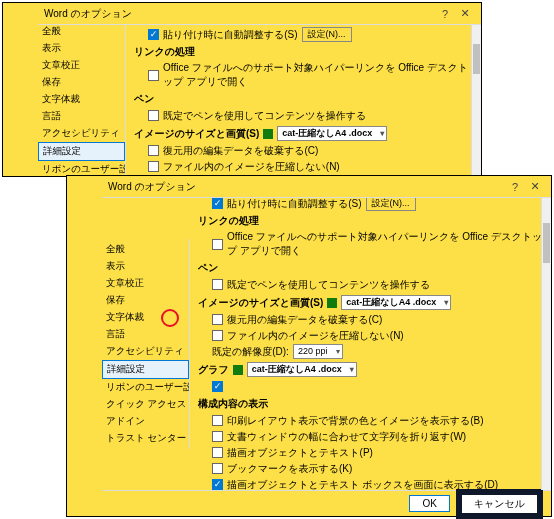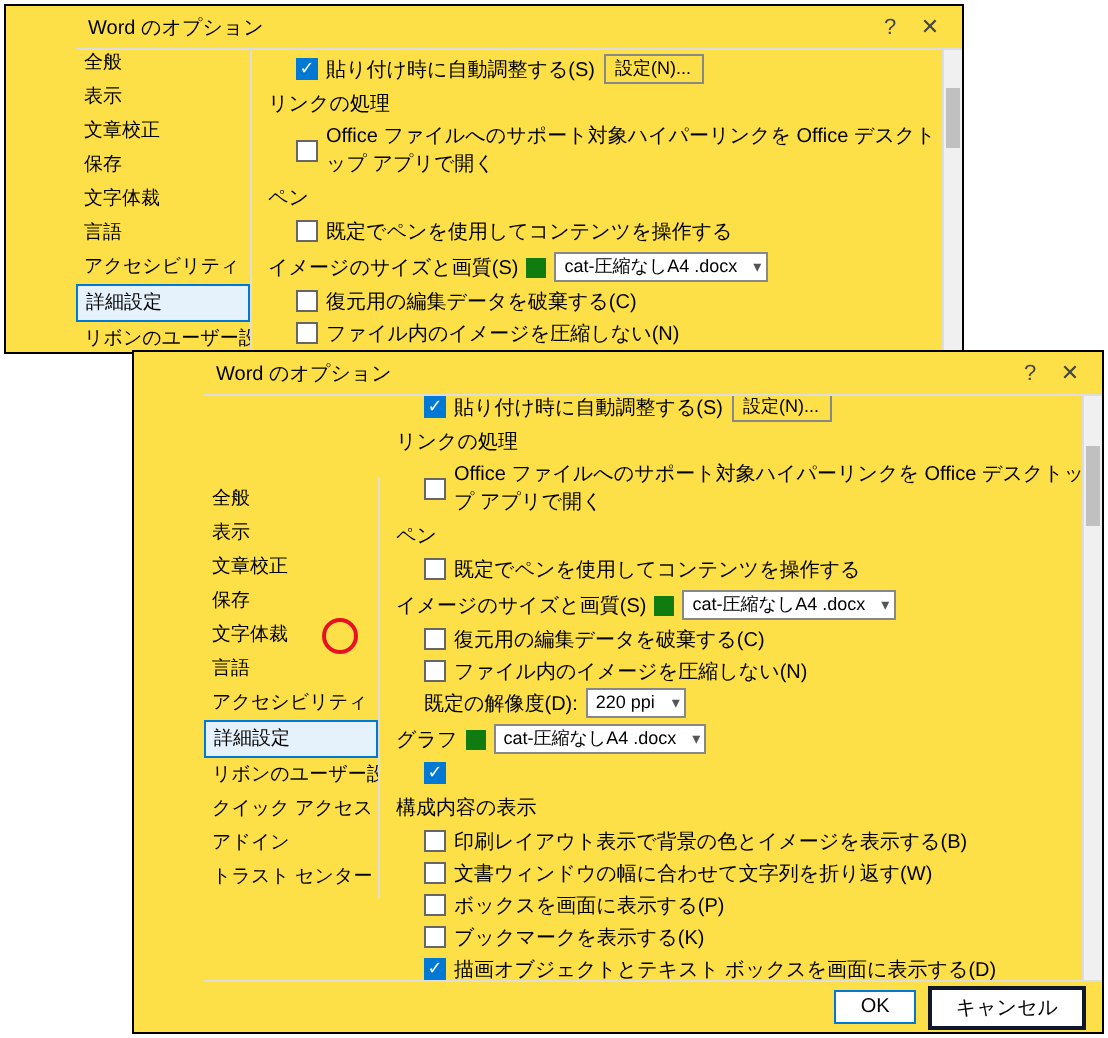--- a/index.html
+++ b/index.html
@@ -12,30 +12,30 @@
   .titlebar .btn { width: 20px; text-align: center; color: #444; font-size: 11px; }
   .body { flex: 1; display: flex; overflow: hidden; align-items: center; }
   .sidebar { width: 88px; border-right: 1px solid #ddd; padding: 2px 0; overflow: hidden; }
   .sb-item { padding: 2px 4px; font-size: 9.5px; white-space: nowrap; overflow: hidden; }
   .sb-item.sel { border: 1px solid #0078d4; background: #e5f1fb; }
   .content { flex: 1; padding: 2px 6px 2px 8px; overflow: hidden; position: relative; }
   .scrollbar { position: absolute; right: 0; top: 0; width: 10px; height: 100%; background: #f0f0f0; border-left:1px solid #ddd; }
   .scrollbar .thumb { position: absolute; left: 1px; right: 1px; background: #c0c0c0; }
   .row { display: flex; align-items: center; gap: 4px; margin: 1px 0; min-height: 15px; }
   .indent { padding-left: 14px; }
-  .section { font-weight: normal; margin: 3px 0 2px 0; font-size: 10px; }
+  .section { font-weight: bold; margin: 3px 0 2px 0; font-size: 10px; }
   .chk { width: 11px; height: 11px; border: 1px solid #666; display: inline-flex; align-items: center; justify-content: center; background: #fff; flex: none; }
   .chk.checked { background: #0078d4; border-color: #0078d4; }
   .chk.checked::after { content: "✓"; color: #fff; font-size: 9px; line-height: 1; }
   .dropdown { border: 1px solid #888; padding: 0 14px 0 4px; height: 15px; line-height: 13px; font-size: 9px; position: relative; background: #fff; display: inline-block; min-width: 50px; }
   .dropdown::after { content: "▾"; position: absolute; right: 2px; top: 0; font-size: 8px; color: #555; }
   .linkbtn { border: 1px solid #888; padding: 0 5px; height: 15px; line-height: 13px; font-size: 9px; display: inline-block; }
   .icon-green { width: 10px; height: 10px; background: #107c10; flex: none; }
   .footer { height: 26px; border-top: 1px solid #ddd; display: flex; justify-content: flex-end; align-items: center; gap: 6px; padding: 0 8px; }
-  .footbtn { border: 2px solid #0f172a; padding: 2px 12px; font-size: 10px; background: #fff; }
+  .footbtn { border: 6px solid #0f172a; padding: 2px 12px; font-size: 10px; background: #fff; }
   .footbtn.primary { border: 1.5px solid #0078d4; }
   .circle { position: absolute; width: 18px; height: 18px; border: 2.5px solid #e81123; border-radius: 50%; pointer-events: none; }
   .c1 { left: 161px; top: 309px; }
 </style>
 </head>
 <body>
 
 <div class="dialog d1">
   <div class="titlebar">
     <span class="title">Word のオプション</span>
@@ -158,21 +158,21 @@
       <div class="row indent">
           <span class="chk"></span>
           <span>印刷レイアウト表示で背景の色とイメージを表示する(B)</span>
         </div>
       <div class="row indent">
           <span class="chk"></span>
           <span>文書ウィンドウの幅に合わせて文字列を折り返す(W)</span>
         </div>
       <div class="row indent">
           <span class="chk"></span>
-          <span>ボックスを画面に表示する(P)</span>
+          <span>描画オブジェクトとテキスト(P)</span>
         </div>
       <div class="row indent">
           <span class="chk"></span>
           <span>ブックマークを表示する(K)</span>
         </div>
       <div class="row indent">
           <span class="chk checked"></span>
           <span>描画オブジェクトとテキスト ボックスを画面に表示する(D)</span>
         </div>
 

